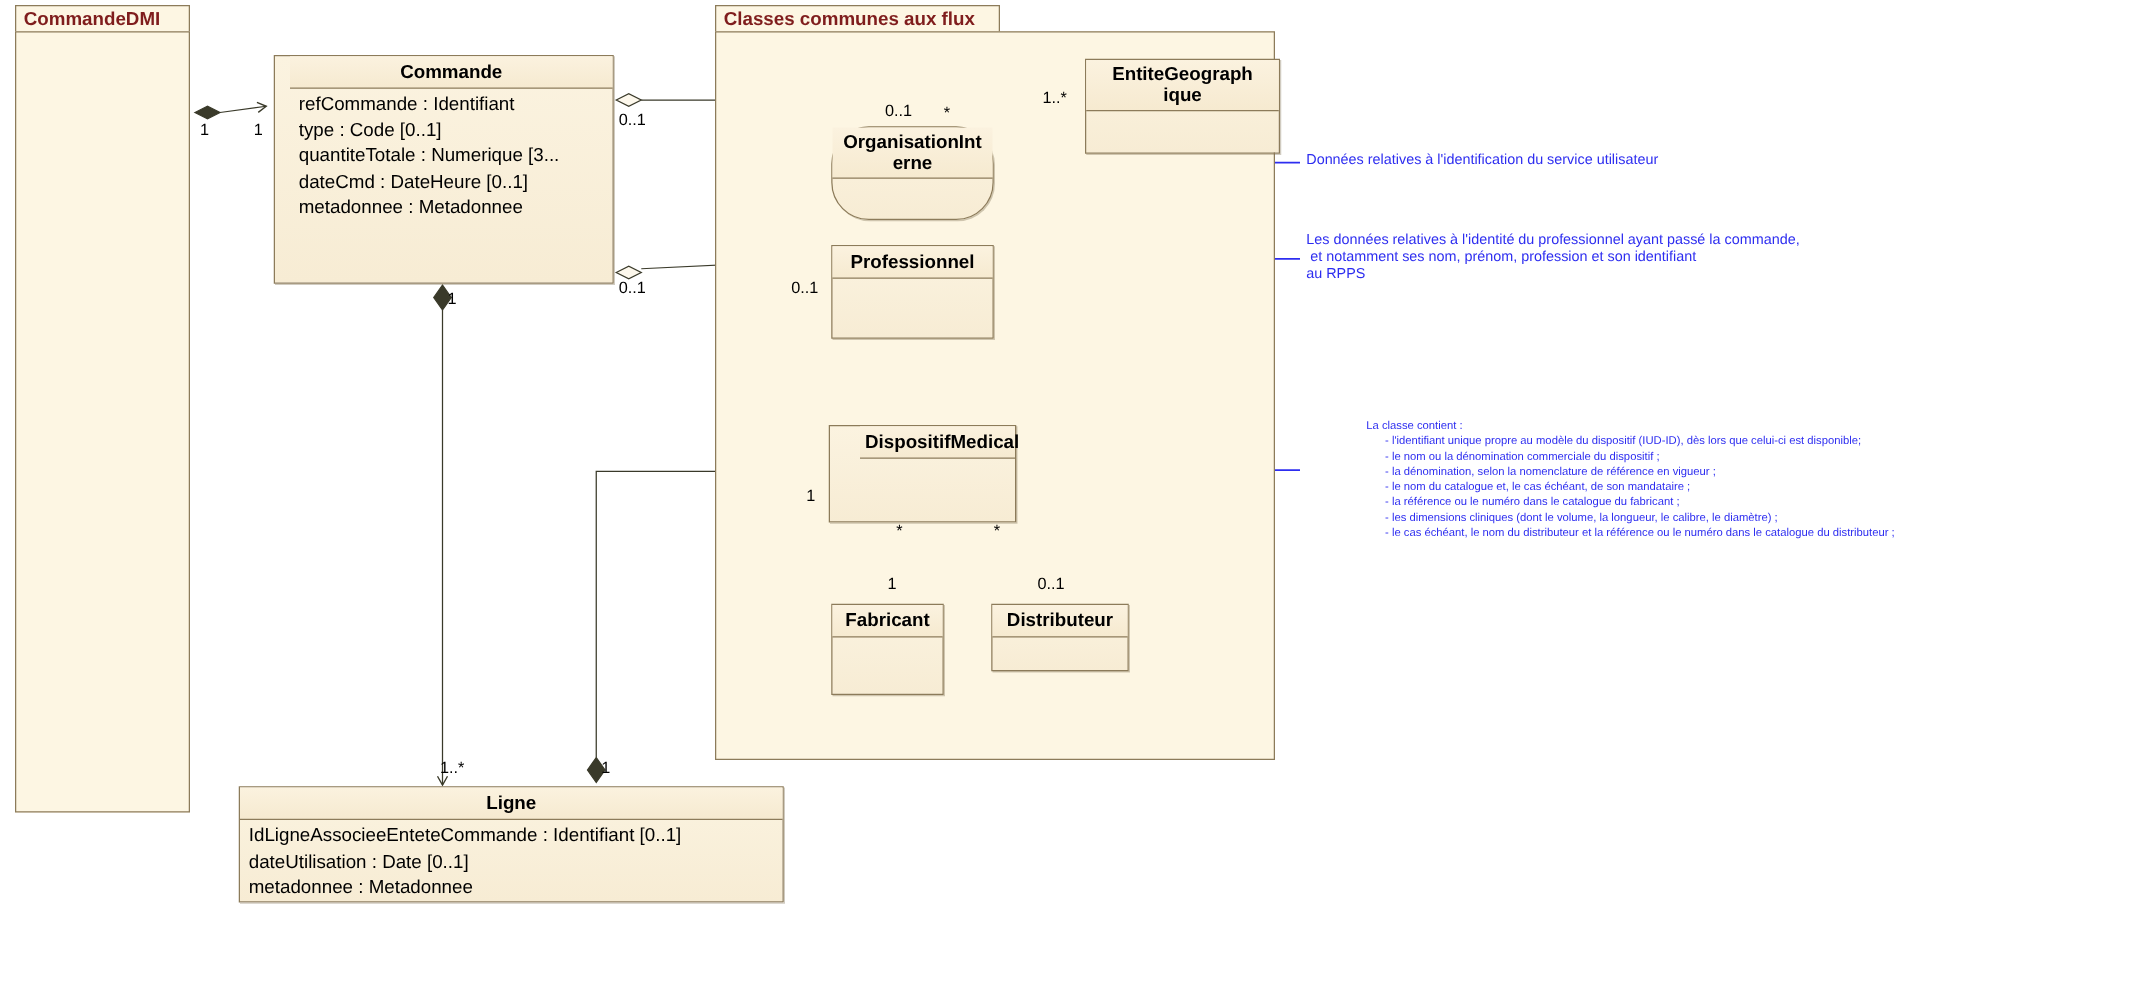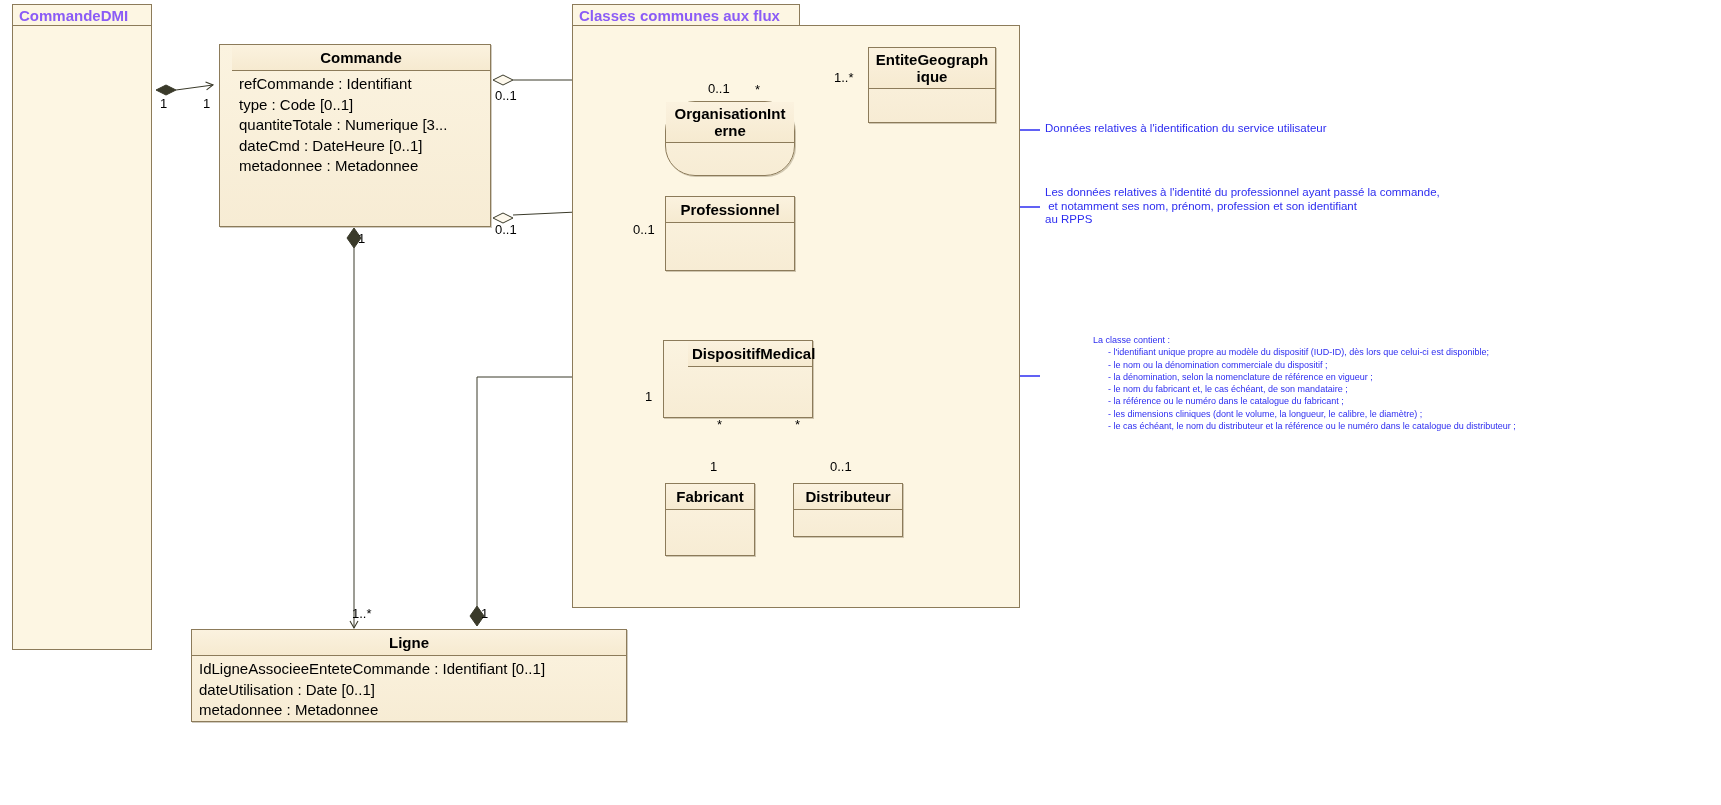--- a/index.html
+++ b/index.html
@@ -26,21 +26,21 @@
   .pkg-body {
     background: #fdf6e3;
     border: 1px solid #8c7b5a;
   }
   .pkg-tab {
     background: #fdf6e3;
     border: 1px solid #8c7b5a;
     border-bottom: none;
     font-weight: bold;
     font-size: 15px;
-    color: #8b5cf6;
+    color: #7f1d1d;
     padding: 2px 6px 1px 6px;
     white-space: nowrap;
     line-height: 18px;
   }
 
   
   .uml-class {
     background: linear-gradient(to bottom, #fbf3e0 0%, #f7ecd4 100%);
     border: 1px solid #8c7b5a;
     box-shadow: 1px 1px 0 rgba(120,105,75,0.35);
@@ -170,21 +170,21 @@
   </div>
 
   <div class="abs uml-class" style="left:665px; top:101px; width:130px; height:75px;border-radius:30px;">
     <div class="uml-title has-sep" style="padding:3px 2px 3px 2px;">
       <span>OrganisationInt</span><br>
       <span>erne</span>
     </div>
     <div class="uml-attrs"></div>
   </div>
 
-  <div class="abs uml-class" style="left:868px; top:47px; width:128px; height:76px;">
+  <div class="abs uml-class" style="left:868px; top:47px; width:156px; height:76px;">
     <div class="uml-title has-sep" style="padding:3px 2px 3px 2px;">
       <span>EntiteGeograph</span><br>
       <span>ique</span>
     </div>
     <div class="uml-attrs"></div>
   </div>
 
   <div class="abs uml-class" style="left:665px; top:196px; width:130px; height:75px;">
     <div class="uml-title has-sep">Professionnel</div>
     <div class="uml-attrs"></div>
@@ -244,19 +244,19 @@
     <div class="note note-lg">Les données relatives à l'identité du professionnel ayant passé la commande,</div>
     <div class="note note-lg"> et notamment ses nom, prénom, profession et son identifiant</div>
     <div class="note note-lg">au RPPS</div>
   </div>
 
   <div class="abs" style="left:1045px; top:334px;">
     <div class="note note-sm">La classe contient :</div>
     <div class="note note-sm">      - l'identifiant unique propre au modèle du dispositif (IUD-ID), dès lors que celui-ci est disponible;</div>
     <div class="note note-sm">      - le nom ou la dénomination commerciale du dispositif ;</div>
     <div class="note note-sm">      - la dénomination, selon la nomenclature de référence en vigueur ;</div>
-    <div class="note note-sm">      - le nom du fabricant et, le cas échéant, de son mandataire ;</div>
+    <div class="note note-sm">      - le nom du catalogue et, le cas échéant, de son mandataire ;</div>
     <div class="note note-sm">      - la référence ou le numéro dans le catalogue du fabricant ;</div>
     <div class="note note-sm">      - les dimensions cliniques (dont le volume, la longueur, le calibre, le diamètre) ;</div>
     <div class="note note-sm">      - le cas échéant, le nom du distributeur et la référence ou le numéro dans le catalogue du distributeur ;</div>
   </div>
 
 </div>
 
 </body></html>

